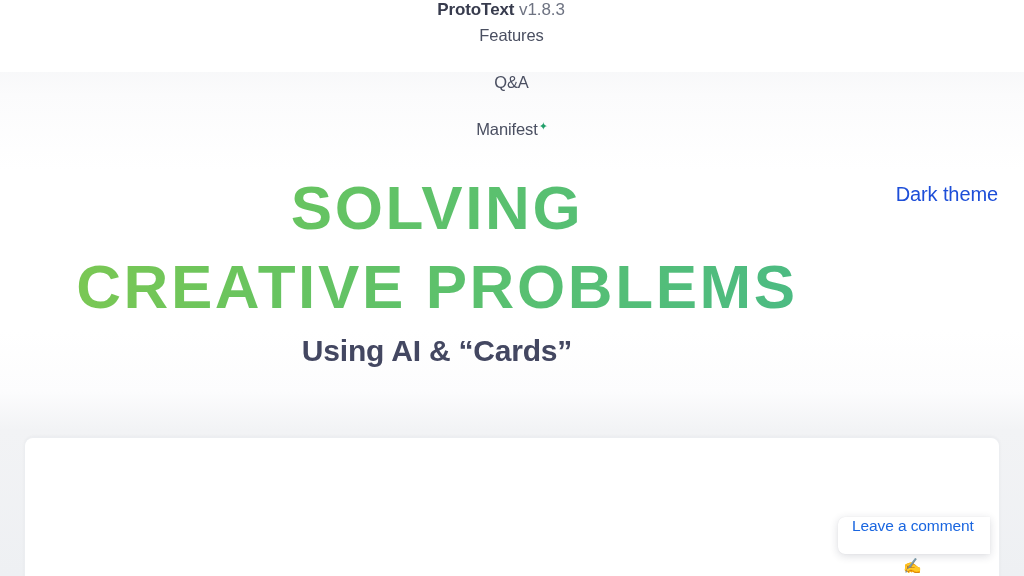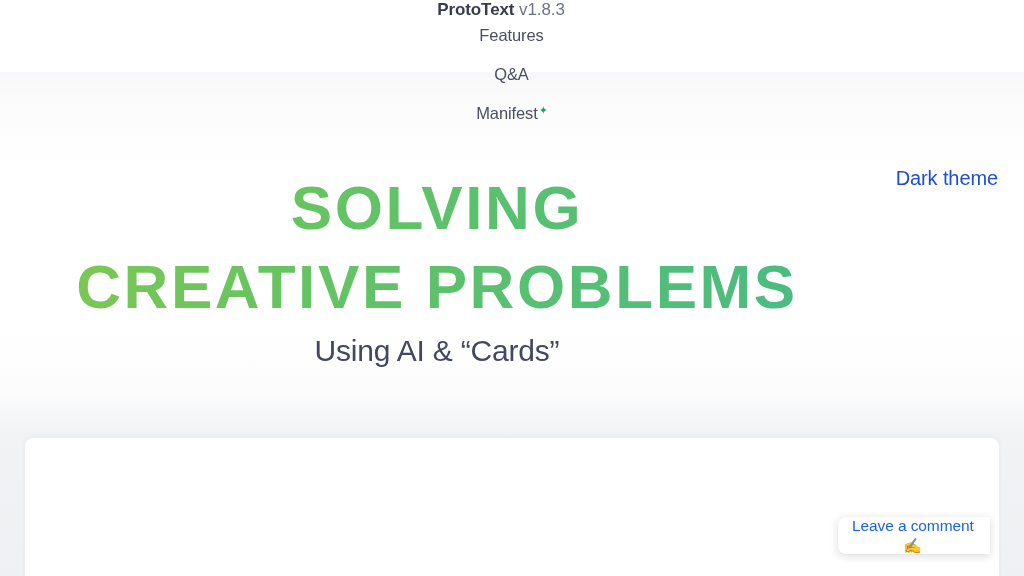--- a/index.html
+++ b/index.html
@@ -56,21 +56,21 @@
     color: #373b4d;
   }
   .brand-version {
     font-weight: normal;
     color: #6e7382;
   }
 
   .nav {
     display: flex;
     align-items: center;
-    gap: 8px;
+    gap: 16px;
   }
 
   .nav-item {
     position: relative;
     font-size: 16.5px;
     color: #4a4f61;
     white-space: nowrap;
     padding: 6px 9px;
     cursor: pointer;
     letter-spacing: -0.1px;
@@ -125,21 +125,21 @@
     -webkit-background-clip: text;
     background-clip: text;
     color: transparent;
     -webkit-text-fill-color: transparent;
     white-space: pre-line;
     margin-top: 28px;
   }
 
   .hero-subtitle {
     font-size: 30px;
-    font-weight: normal;
+    font-weight: bold;
     color: #434761;
     letter-spacing: -0.2px;
     margin-top: 8px;
     text-align: left;
   }
 
   
   .content-card {
     position: absolute;
     left: 24px;
@@ -155,21 +155,21 @@
   }
 
   
   .comment-widget {
     position: absolute;
     left: 838px;
     top: 517px;
     height: 37px;
     display: flex;
     align-items: center;
-    gap: 3px;
+    gap: 23px;
     padding: 0 16px 0 14px;
     background: #ffffff;
     border-radius: 7px 0 0 7px;
     box-shadow: 0 2px 9px rgba(30, 35, 60, 0.16), 0 0 1px rgba(30,35,60,0.10);
     cursor: pointer;
     z-index: 50;
   }
   .comment-label {
     font-size: 15.5px;
     color: #1a66e0;

